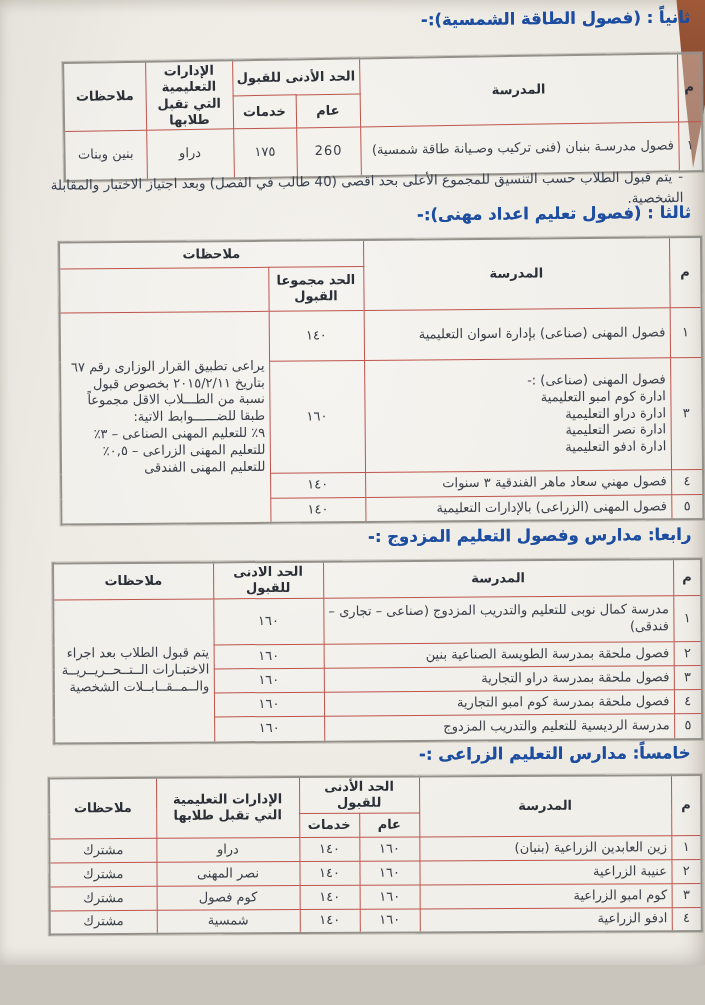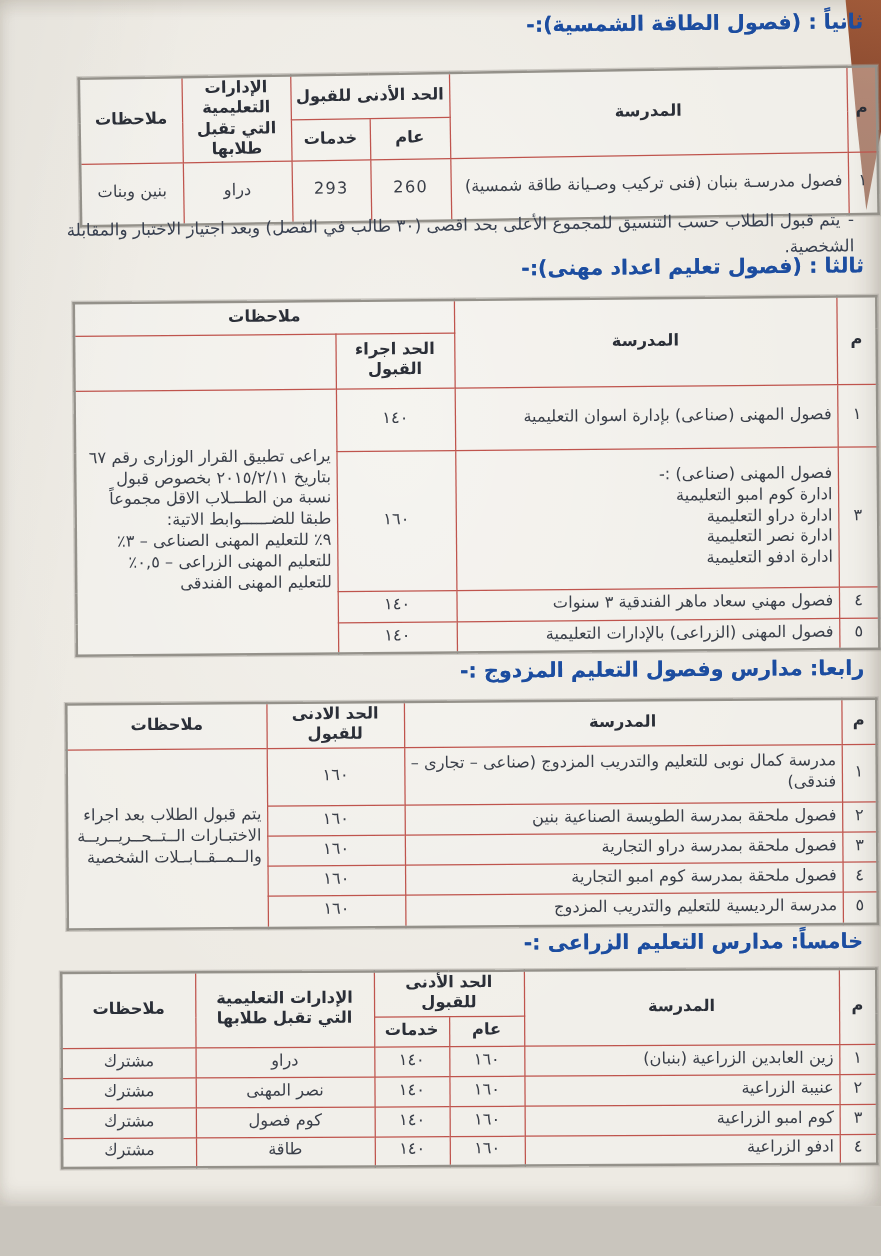--- a/index.html
+++ b/index.html
@@ -79,46 +79,46 @@
       <th rowspan="2">ملاحظات</th>
     </tr>
     <tr style="height:22px">
       <th>عام</th>
       <th>خدمات</th>
     </tr>
     <tr style="height:49px">
       <td class="c num">١</td>
       <td class="rt">فصول مدرسـة بنبان (فنى تركيب وصـيانة طاقة شمسية)</td>
       <td class="c num">260</td>
-      <td class="c num">293</td>
+      <td class="c num">١٧٥</td>
       <td class="c">دراو</td>
       <td class="c">بنين وبنات</td>
     </tr>
   </tbody>
     </table>
 
-  <p class="note-p" style="top:152px;right:22px;width:660px;transform:rotate(-0.8deg);transform-origin:top right;"><span class="dash">-</span><span>يتم قبول الطلاب حسب التنسيق للمجموع الأعلى بحد اقصى (٣٠ طالب في الفصل) وبعد اجتياز الاختبار والمقابلة الشخصية.</span></p>
+  <p class="note-p" style="top:152px;right:22px;width:660px;transform:rotate(-0.8deg);transform-origin:top right;"><span class="dash">-</span><span>يتم قبول الطلاب حسب التنسيق للمجموع الأعلى بحد اقصى (40 طالب في الفصل) وبعد اجتياز الاختبار والمقابلة الشخصية.</span></p>
 
   <div class="ttl" style="top:204px;right:14px;transform:rotate(-0.5deg);">ثالثا : (فصول تعليم اعداد مهنى):-</div>
 
   <table class="doc" style="top:236px;left:58px;width:642px;transform:rotate(-0.5deg);transform-origin:top right;">
     <colgroup>
       <col style="width:32px">
         <col style="width:306px">
         <col style="width:95px">
         <col style="width:209px">
     </colgroup>
     <tbody>
         <tr style="height:26px">
       <th rowspan="2">م</th>
       <th rowspan="2">المدرسة</th>
       <th colspan="2">ملاحظات</th>
     </tr>
     <tr style="height:44px">
-      <th class="pre">الحد اجراء
+      <th class="pre">الحد مجموعا
 القبول</th>
       <th></th>
     </tr>
     <tr style="height:50px">
       <td class="c num">١</td>
       <td class="rt">فصول المهنى (صناعى) بإدارة اسوان التعليمية</td>
       <td class="c num">١٤٠</td>
       <td rowspan="4" class="rt pre top">يراعى تطبيق القرار الوزارى رقم ٦٧ بتاريخ ٢٠١٥/٢/١١ بخصوص قبول نسبة من الطـــلاب الاقل مجموعاً طبقا للضــــــوابط الاتية:
 ٩٪ للتعليم المهنى الصناعى – ٣٪ للتعليم المهنى الزراعى – ٠,٥٪ للتعليم المهنى الفندقى</td>
     </tr>
@@ -235,20 +235,20 @@
       <td class="c num">١٦٠</td>
       <td class="c num">١٤٠</td>
       <td class="c">كوم فصول</td>
       <td class="c">مشترك</td>
     </tr>
     <tr style="height:24px">
       <td class="c num">٤</td>
       <td class="rt">ادفو الزراعية</td>
       <td class="c num">١٦٠</td>
       <td class="c num">١٤٠</td>
-      <td class="c">طاقة</td>
+      <td class="c">شمسية</td>
       <td class="c">مشترك</td>
     </tr>
   </tbody>
     </table>
 
   <div class="pageno">(٣)</div>
 </div>
 
 </body></html>

